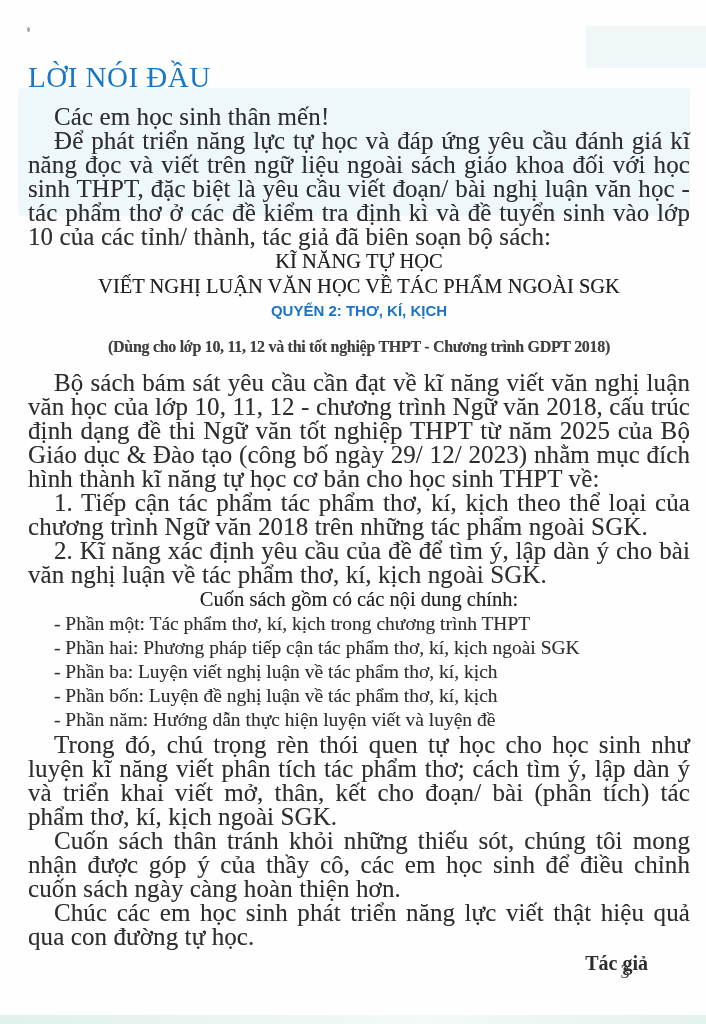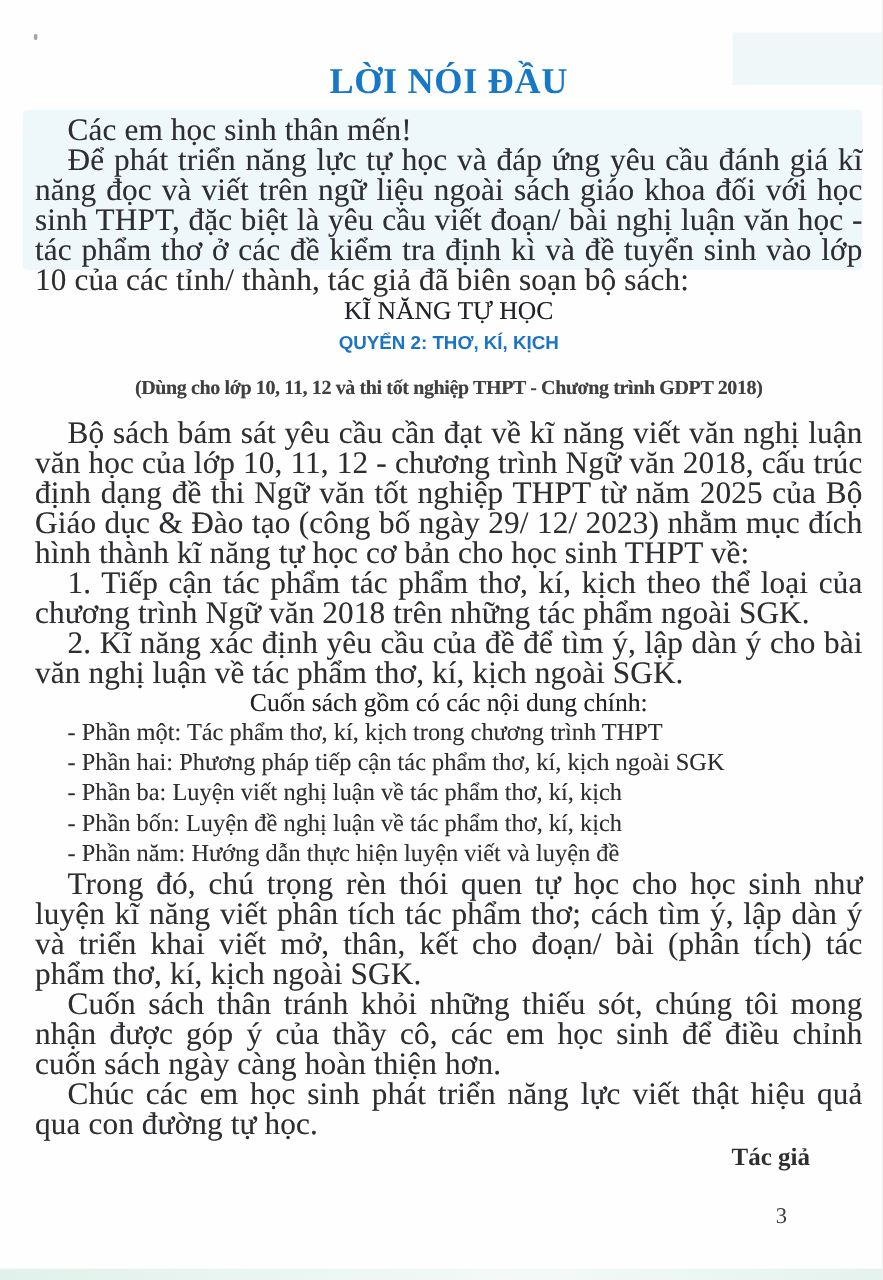--- a/index.html
+++ b/index.html
@@ -48,24 +48,23 @@
     border-radius: 50%;
     pointer-events: none;
   }
   .content {
     position: absolute;
     left: 28px;
     top: 46px;
     width: 662px;
   }
   .doc-title {
-    margin: 0 0 9px 0;
-    text-align: center;
+    margin: 12px 0 9px 0;
     font-size: 29px;
-    font-weight: bold;
+    font-weight: normal;
     line-height: 38px;
     color: var(--title-blue, #1878c8);
     letter-spacing: 0.5px;
   }
   p.body-par {
     margin: 0;
     font-size: 25px;
     line-height: 24px;
     text-align: justify;
     text-indent: 26px;
@@ -144,20 +143,21 @@
 
   <div class="content">
 
     <h1 class="doc-title">LỜI NÓI ĐẦU</h1>
 
     <p class="body-par">Các em học sinh thân mến!</p>
 
     <p class="body-par">Để phát triển năng lực tự học và đáp ứng yêu cầu đánh giá kĩ năng đọc và viết trên ngữ liệu ngoài sách giáo khoa đối với học sinh THPT, đặc biệt là yêu cầu viết đoạn/ bài nghị luận văn học - tác phẩm thơ ở các đề kiểm tra định kì và đề tuyển sinh vào lớp 10 của các tỉnh/ thành, tác giả đã biên soạn bộ sách:</p>
 
     <p class="center-bold">KĨ NĂNG TỰ HỌC</p>
+    <p class="center-bold">VIẾT NGHỊ LUẬN VĂN HỌC VỀ TÁC PHẨM NGOÀI SGK</p>
     <p class="volume-line">QUYỂN 2: THƠ, KÍ, KỊCH</p>
     <p class="note-line">(Dùng cho lớp 10, 11, 12 và thi tốt nghiệp THPT - Chương trình GDPT 2018)</p>
 
     <p class="body-par">Bộ sách bám sát yêu cầu cần đạt về kĩ năng viết văn nghị luận văn học của lớp 10, 11, 12 - chương trình Ngữ văn 2018, cấu trúc định dạng đề thi Ngữ văn tốt nghiệp THPT từ năm 2025 của Bộ Giáo dục &amp; Đào tạo (công bố ngày 29/ 12/ 2023) nhằm mục đích hình thành kĩ năng tự học cơ bản cho học sinh THPT về:</p>
 
     <p class="body-par">1. Tiếp cận tác phẩm tác phẩm thơ, kí, kịch theo thể loại của chương trình Ngữ văn 2018 trên những tác phẩm ngoài SGK.</p>
     <p class="body-par">2. Kĩ năng xác định yêu cầu của đề để tìm ý, lập dàn ý cho bài văn nghị luận về tác phẩm thơ, kí, kịch ngoài SGK.</p>
 
     <p class="center-bold">Cuốn sách gồm có các nội dung chính:</p>
 

